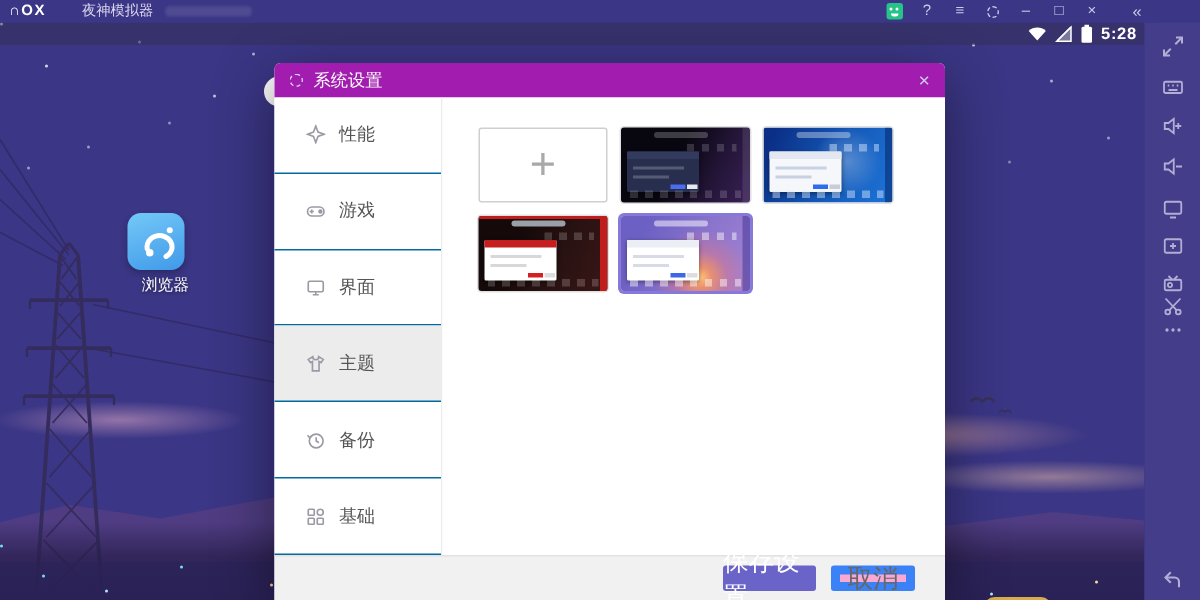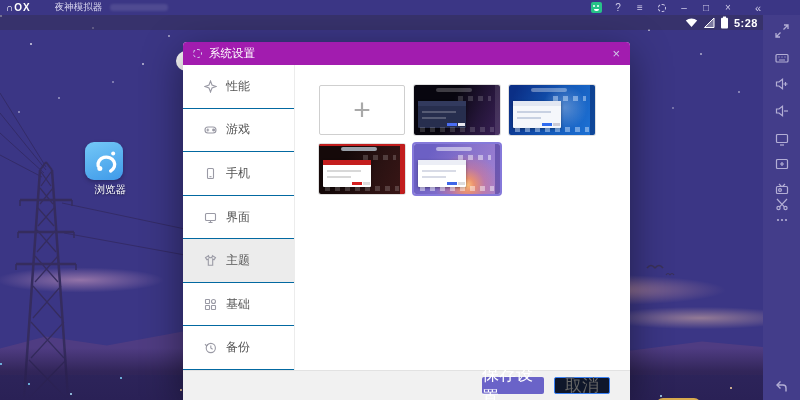--- a/index.html
+++ b/index.html
@@ -107,21 +107,21 @@
   .t-dlg{left:5%;top:32%;width:56%;height:54%;background:var(--dlgbg);border-radius:1px;box-shadow:0 1px 3px rgba(0,0,0,.4);}
   .t-dlg .hdr{left:0;right:0;top:0;height:5px;background:var(--dlghdr);}
   .t-dlg .l1{left:8%;top:38%;width:70%;height:2px;background:var(--line);}
   .t-dlg .l2{left:8%;top:58%;width:50%;height:2px;background:var(--line);}
   .t-dlg .b1{right:20%;bottom:2px;width:10px;height:3px;background:var(--btn);}
   .t-dlg .b2{right:4%;bottom:2px;width:7px;height:3px;background:var(--btn2);}
   .dfoot{position:absolute;left:0;right:0;bottom:0;height:30px;background:#f1f1f1;border-top:1px solid #e2e2e2;
     display:flex;align-items:center;justify-content:flex-end;gap:10px;padding-right:20px;}
   .btn{height:17px;font-size:17px;border-radius:2px;display:flex;align-items:center;justify-content:center;cursor:default;}
   .btn-save{width:62px;background:#6a63c8;color:#fff;}
-  .btn-cancel{width:56px;background:#0f172a;border:1px solid #3b82f6;color:#666;}
+  .btn-cancel{width:56px;background:#f9a8d4;border:6px solid #3b82f6;color:#666;}
 </style>
 </head>
 <body>
 
 <div class="stage">
 
   <div class="desktop">
     <div class="clouds"></div>
     <div class="mountains"></div>
     <svg class="wires" style="left:0;top:0;" width="763" height="385" viewBox="0 0 763 385">
@@ -288,54 +288,47 @@
       <div class="sitem">
         <svg width="13" height="13" viewBox="0 0 13 13" stroke="#9a9aa5" stroke-width="1.1" fill="none">
             <rect x="1" y="4" width="11" height="6" rx="3"></rect>
             <path d="M3.8 5.6v2.8 M2.4 7h2.8"></path>
             <circle cx="9.6" cy="7" r="0.9" fill="#9a9aa5"></circle>
           </svg>
         <span>游戏</span>
       </div>
       <div class="sitem">
         <svg width="13" height="13" viewBox="0 0 13 13" stroke="#9a9aa5" stroke-width="1.1" fill="none">
-            <rect x="3.5" y="1.5" width="6" height="10" rx="1"></rect>
-            <path d="M5.5 9.7h2"></path>
-          </svg>
-        <span>手机</span>
-      </div>
-      <div class="sitem">
-        <svg width="13" height="13" viewBox="0 0 13 13" stroke="#9a9aa5" stroke-width="1.1" fill="none">
             <rect x="1.5" y="2.5" width="10" height="7" rx="1"></rect>
             <path d="M6.5 9.5v2 M4.5 11.5h4"></path>
           </svg>
         <span>界面</span>
       </div>
       <div class="sitem sel">
         <svg width="13" height="13" viewBox="0 0 13 13" stroke="#9a9aa5" stroke-width="1.1" fill="none">
             <path d="M4.5 1.8 L1.5 3.6 3 5.8 4.3 5 v6.2 h4.4 V5 l1.3 0.8 1.5-2.2 L8.5 1.8 a2 2 0 0 1 -4 0 Z"></path>
           </svg>
         <span>主题</span>
+      </div>
+      <div class="sitem">
+        <svg width="13" height="13" viewBox="0 0 13 13" stroke="#9a9aa5" stroke-width="1.1" fill="none">
+            <circle cx="6.8" cy="7" r="4.6"></circle>
+            <path d="M6.8 4.5 V7 l1.8 1.2"></path>
+            <path d="M1 3.2 L2.4 4.8 4 3.4"></path>
+          </svg>
+        <span>备份</span>
       </div>
       <div class="sitem">
         <svg width="13" height="13" viewBox="0 0 13 13" stroke="#9a9aa5" stroke-width="1.1" fill="none">
             <rect x="1.5" y="1.5" width="4" height="4" rx="0.5"></rect>
             <rect x="7.5" y="1.5" width="4" height="4" rx="2"></rect>
             <rect x="1.5" y="7.5" width="4" height="4" rx="0.5"></rect>
             <rect x="7.5" y="7.5" width="4" height="4" rx="0.5"></rect>
           </svg>
         <span>基础</span>
-      </div>
-      <div class="sitem">
-        <svg width="13" height="13" viewBox="0 0 13 13" stroke="#9a9aa5" stroke-width="1.1" fill="none">
-            <circle cx="6.8" cy="7" r="4.6"></circle>
-            <path d="M6.8 4.5 V7 l1.8 1.2"></path>
-            <path d="M1 3.2 L2.4 4.8 4 3.4"></path>
-          </svg>
-        <span>备份</span>
       </div>
     </div>
 
     <div class="dcontent">
       <div class="grid">
         <div class="tile add">+</div>
 
         <div class="tile thumb" style="--tbg:linear-gradient(115deg,#08060f 42%,#241538 72%,#3a2057 100%);--pill:rgba(255,255,255,.22);--strip:rgba(255,255,255,.10);--app:rgba(255,255,255,.16);--dlgbg:#272e4e;--dlghdr:#323a5e;--line:rgba(255,255,255,.22);--btn:#4a6df2;--btn2:#e8e8ee">
           <i class="t-frame"></i>
             <i class="t-pill"></i>

